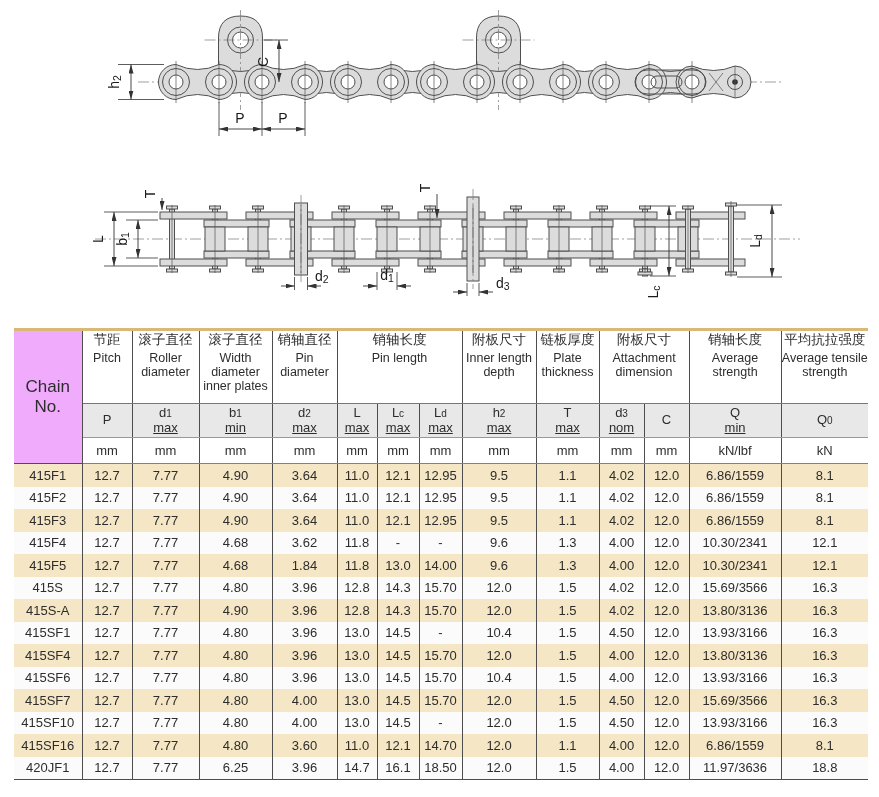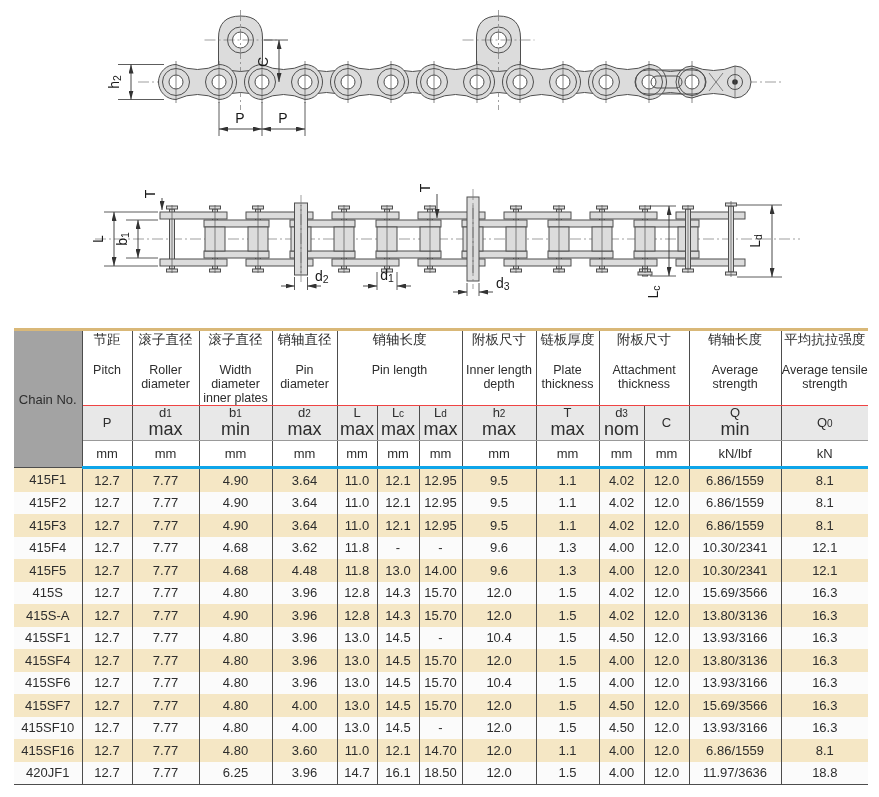--- a/index.html
+++ b/index.html
@@ -18,31 +18,31 @@
   text.lbl{font-family:"Liberation Sans",sans-serif;font-size:14px;fill:#1a1a1a;}
   .tsub{font-size:10.5px;}
   
   table.spec{border-collapse:collapse;table-layout:fixed;width:854px;margin:10px 0 0 14px;
     border-top:3px solid #d9b878;border-bottom:1px solid #4d4d4d;color:#2d2d2d;}
   .spec th,.spec td{border-left:1px solid #4d4d4d;border-right:1px solid #4d4d4d;
     padding:0;text-align:center;font-weight:normal;overflow:hidden;}
   .spec th:first-child,.spec td:first-child{border-left:none;}
   .spec th:last-child,.spec td:last-child{border-right:none;}
   .grp{height:72px;vertical-align:top;padding-top:6px;border-bottom:1px solid #ef4444;}
-  .corner{vertical-align:middle;font-size:13px;border-bottom:1px solid #4d4d4d;background:#a3a3a3;}
+  .corner{vertical-align:middle;font-size:17px;border-bottom:1px solid #4d4d4d;background:#f0abfc;}
   .zh{font-size:13.5px;}
-  .en{font-size:12.5px;line-height:1.12;margin-top:14px;}
+  .en{font-size:12.5px;line-height:1.12;margin-top:2px;}
   .sym-row th{background:#e8e8e8;height:33px;font-size:13px;line-height:1.1;
     border-bottom:1px solid #999;vertical-align:middle;}
-  .unit-row th{height:25px;font-size:13px;background:#fff;border-bottom:3px solid #0ea5e9;}
+  .unit-row th{height:25px;font-size:13px;background:#fff;border-bottom:1px solid #0ea5e9;}
   tbody td{height:22.5px;font-size:13px;}
   tbody tr:nth-child(odd){background:#f5e7c5;}
   tbody tr:nth-child(even){background:#fbfbfb;}
   .ss{font-size:10px;}
-  .qual{font-size:18px;}
+  .qual{font-size:13px;text-decoration:underline;}
 </style>
 </head>
 <body>
 
 <div class="page">
 
   <svg width="879" height="160" viewBox="0 0 879 160" style="margin-top:2px">
     <defs>
       <marker id="arrA" markerWidth="9" markerHeight="5" refX="9" refY="2.5" orient="auto-start-reverse" markerUnits="userSpaceOnUse">
         <path d="M0,0 L9,2.5 L0,5 Z" fill="#333"></path>
@@ -341,21 +341,21 @@
           <th colspan="1" class="grp">
             <div class="zh">附板尺寸</div>
             <div class="en">Inner length depth</div>
           </th>
           <th colspan="1" class="grp">
             <div class="zh">链板厚度</div>
             <div class="en">Plate thickness</div>
           </th>
           <th colspan="2" class="grp">
             <div class="zh">附板尺寸</div>
-            <div class="en">Attachment thickness</div>
+            <div class="en">Attachment dimension</div>
           </th>
           <th colspan="1" class="grp">
             <div class="zh">销轴长度</div>
             <div class="en">Average strength</div>
           </th>
           <th colspan="1" class="grp">
             <div class="zh">平均抗拉强度</div>
             <div class="en">Average tensile strength</div>
           </th>
         </tr>
@@ -489,21 +489,21 @@
           <td>4.00</td>
           <td>12.0</td>
           <td>10.30/2341</td>
           <td>12.1</td>
         </tr>
         <tr>
           <td>415F5</td>
           <td>12.7</td>
           <td>7.77</td>
           <td>4.68</td>
-          <td>4.48</td>
+          <td>1.84</td>
           <td>11.8</td>
           <td>13.0</td>
           <td>14.00</td>
           <td>9.6</td>
           <td>1.3</td>
           <td>4.00</td>
           <td>12.0</td>
           <td>10.30/2341</td>
           <td>12.1</td>
         </tr>

